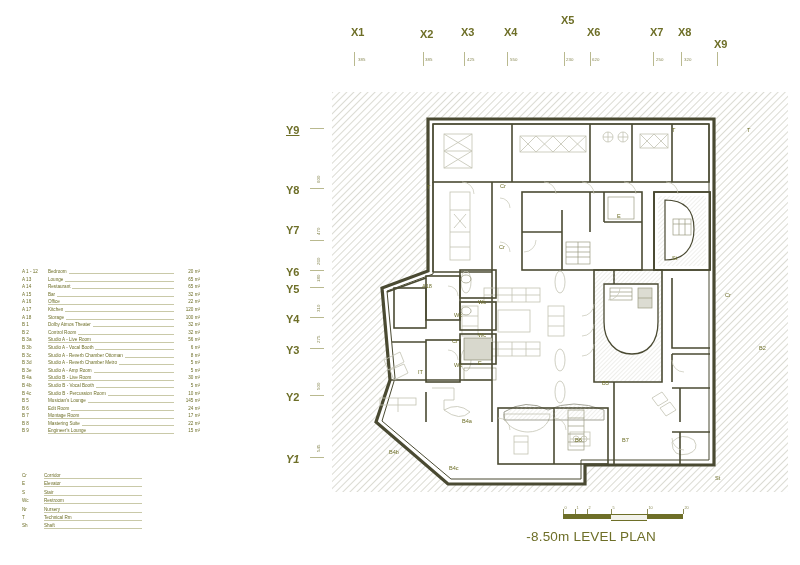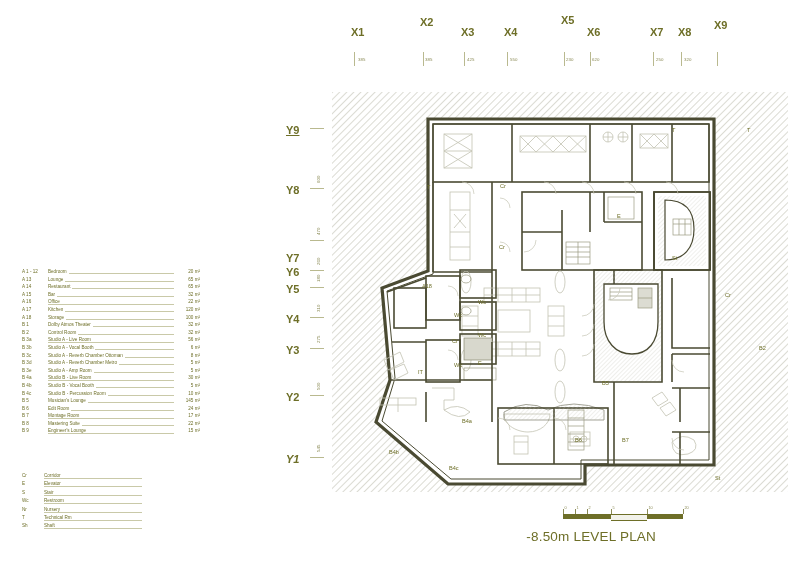--- a/index.html
+++ b/index.html
@@ -212,35 +212,35 @@
     </div>
     <div class="ab-row">
       <div class="ab-code">Sh</div>
       <div class="ab-name"><i class="dotfill"></i><span>Shaft</span></div>
     </div>
   </div>
 
 <div id="grid-layer">
     <div class="grid-label" style="left: 351px; top: 26px;">X1</div>
     <div class="tick" style="left: 354px; top: 52px; width: 0.6px; height: 14px;"></div>
-    <div class="grid-label" style="left: 420px; top: 16px;">X2</div>
+    <div class="grid-label" style="left: 420px; top: 28px;">X2</div>
     <div class="tick" style="left: 423px; top: 52px; width: 0.6px; height: 14px;"></div>
     <div class="grid-label" style="left: 461px; top: 26px;">X3</div>
     <div class="tick" style="left: 464px; top: 52px; width: 0.6px; height: 14px;"></div>
     <div class="grid-label" style="left: 504px; top: 26px;">X4</div>
     <div class="tick" style="left: 507px; top: 52px; width: 0.6px; height: 14px;"></div>
     <div class="grid-label" style="left: 561px; top: 14px;">X5</div>
     <div class="tick" style="left: 564px; top: 52px; width: 0.6px; height: 14px;"></div>
     <div class="grid-label" style="left: 587px; top: 26px;">X6</div>
     <div class="tick" style="left: 590px; top: 52px; width: 0.6px; height: 14px;"></div>
     <div class="grid-label" style="left: 650px; top: 26px;">X7</div>
     <div class="tick" style="left: 653px; top: 52px; width: 0.6px; height: 14px;"></div>
     <div class="grid-label" style="left: 678px; top: 26px;">X8</div>
     <div class="tick" style="left: 681px; top: 52px; width: 0.6px; height: 14px;"></div>
-    <div class="grid-label" style="left: 714px; top: 19px;">X9</div>
+    <div class="grid-label" style="left: 714px; top: 38px;">X9</div>
     <div class="tick" style="left: 717px; top: 52px; width: 0.6px; height: 14px;"></div>
     <div class="dim-text" style="left: 358px; top: 57px;">385</div>
     <div class="dim-text" style="left: 425px; top: 57px;">385</div>
     <div class="dim-text" style="left: 467px; top: 57px;">425</div>
     <div class="dim-text" style="left: 510px; top: 57px;">550</div>
     <div class="dim-text" style="left: 566px; top: 57px;">230</div>
     <div class="dim-text" style="left: 592px; top: 57px;">620</div>
     <div class="dim-text" style="left: 656px; top: 57px;">250</div>
     <div class="dim-text" style="left: 684px; top: 57px;">320</div>
     <div class="grid-label" style="left: 286px; top: 453px; font-style: italic;">Y1</div>
@@ -248,21 +248,21 @@
     <div class="grid-label" style="left: 286px; top: 391px;">Y2</div>
     <div class="tick" style="left: 310px; top: 395px; width: 14px; height: 0.6px;"></div>
     <div class="grid-label" style="left: 286px; top: 344px;">Y3</div>
     <div class="tick" style="left: 310px; top: 348px; width: 14px; height: 0.6px;"></div>
     <div class="grid-label" style="left: 286px; top: 313px;">Y4</div>
     <div class="tick" style="left: 310px; top: 317px; width: 14px; height: 0.6px;"></div>
     <div class="grid-label" style="left: 286px; top: 283px;">Y5</div>
     <div class="tick" style="left: 310px; top: 287px; width: 14px; height: 0.6px;"></div>
     <div class="grid-label" style="left: 286px; top: 266px;">Y6</div>
     <div class="tick" style="left: 310px; top: 270px; width: 14px; height: 0.6px;"></div>
-    <div class="grid-label" style="left: 286px; top: 252px; text-align: right;">Y7</div>
+    <div class="grid-label" style="left: 286px; top: 224px; text-align: right;">Y7</div>
     <div class="tick" style="left: 310px; top: 240px; width: 14px; height: 0.6px;"></div>
     <div class="grid-label" style="left: 286px; top: 184px;">Y8</div>
     <div class="tick" style="left: 310px; top: 188px; width: 14px; height: 0.6px;"></div>
     <div class="grid-label" style="left: 286px; top: 124px; text-decoration: underline;">Y9</div>
     <div class="tick" style="left: 310px; top: 128px; width: 14px; height: 0.6px;"></div>
     <div class="dim-text vert" style="left: 316px; top: 452px;">545</div>
     <div class="dim-text vert" style="left: 316px; top: 390px;">500</div>
     <div class="dim-text vert" style="left: 316px; top: 343px;">275</div>
     <div class="dim-text vert" style="left: 316px; top: 312px;">310</div>
     <div class="dim-text vert" style="left: 316px; top: 282px;">180</div>

